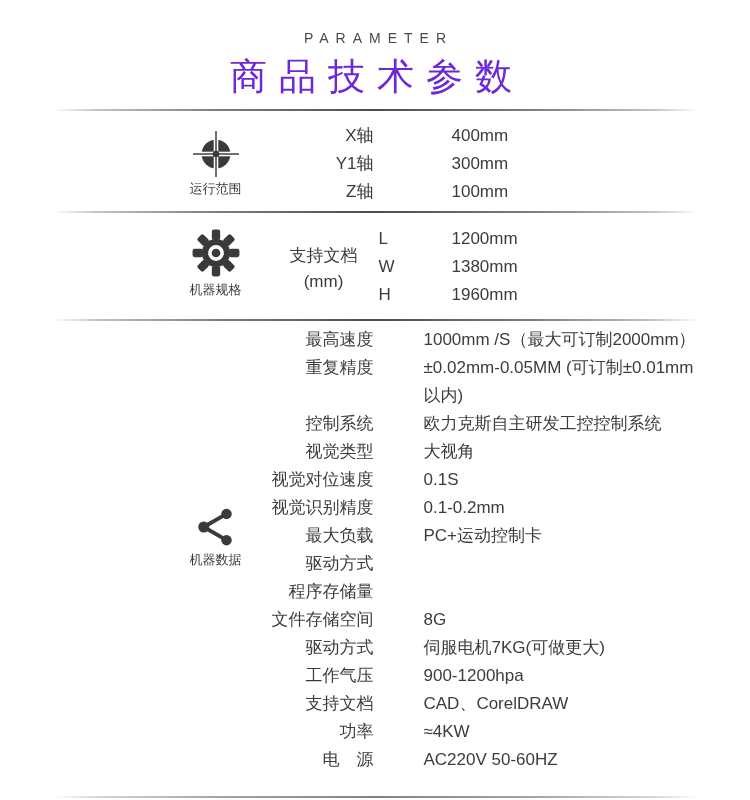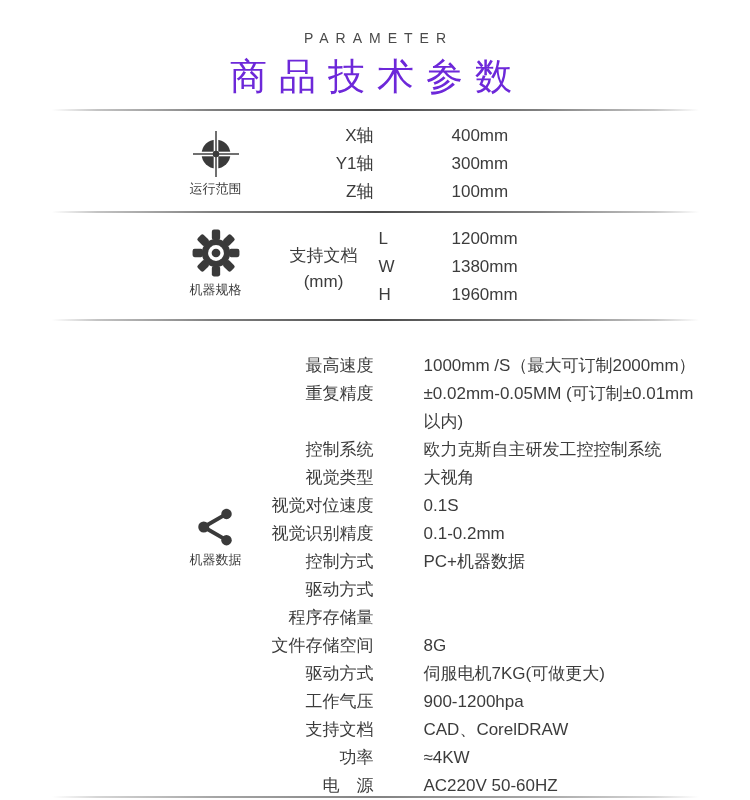--- a/index.html
+++ b/index.html
@@ -24,21 +24,21 @@
   .hr-1{top:109px;} .hr-2{top:211px;} .hr-3{top:319px;}
   .hr-4{top:796px;opacity:.7;}
 
   .aside{position:absolute;left:108px;width:112px;text-align:center;}
   .aside-1{top:131px;} .aside-2{top:228px;} .aside-3{top:506px;}
   .aside .icon{display:block;}
   .aside .icon svg{display:block;margin:0 auto;}
   .aside .side-label{display:block;font-size:13px;margin-top:3px;color:#3c3c3c;white-space:nowrap;}
 
   .rows{position:absolute;left:0;right:0;}
-  .rows-1{top:122px;} .rows-3{top:352px;}
+  .rows-1{top:122px;} .rows-3{top:326px;}
   .row{display:grid;grid-template-columns:322px 1fr;font-size:17px;line-height:28px;}
   .row .lab{text-align:right;white-space:nowrap;}
   .rows-1 .val{padding-left:78px;white-space:nowrap;}
   .rows-3 .val{padding-left:50px;max-width:372px;}
 
   .dim-label{
     position:absolute;top:243px;left:220px;width:104px;text-align:center;
     font-size:17px;line-height:26px;color:#3c3c3c;
   }
   .rows-2{position:absolute;top:225px;left:327px;}
@@ -157,22 +157,22 @@
     </div>
     <div class="row">
       <span class="lab">视觉对位速度</span>
       <span class="val">0.1S</span>
     </div>
     <div class="row">
       <span class="lab">视觉识别精度</span>
       <span class="val">0.1-0.2mm</span>
     </div>
     <div class="row">
-      <span class="lab">控制方式</span>
-      <span class="val">PC+机器数据</span>
+      <span class="lab">最大负载</span>
+      <span class="val">PC+运动控制卡</span>
     </div>
     <div class="row">
       <span class="lab">驱动方式</span>
     </div>
     <div class="row">
       <span class="lab">程序存储量</span>
     </div>
     <div class="row">
       <span class="lab">文件存储空间</span>
       <span class="val">8G</span>

